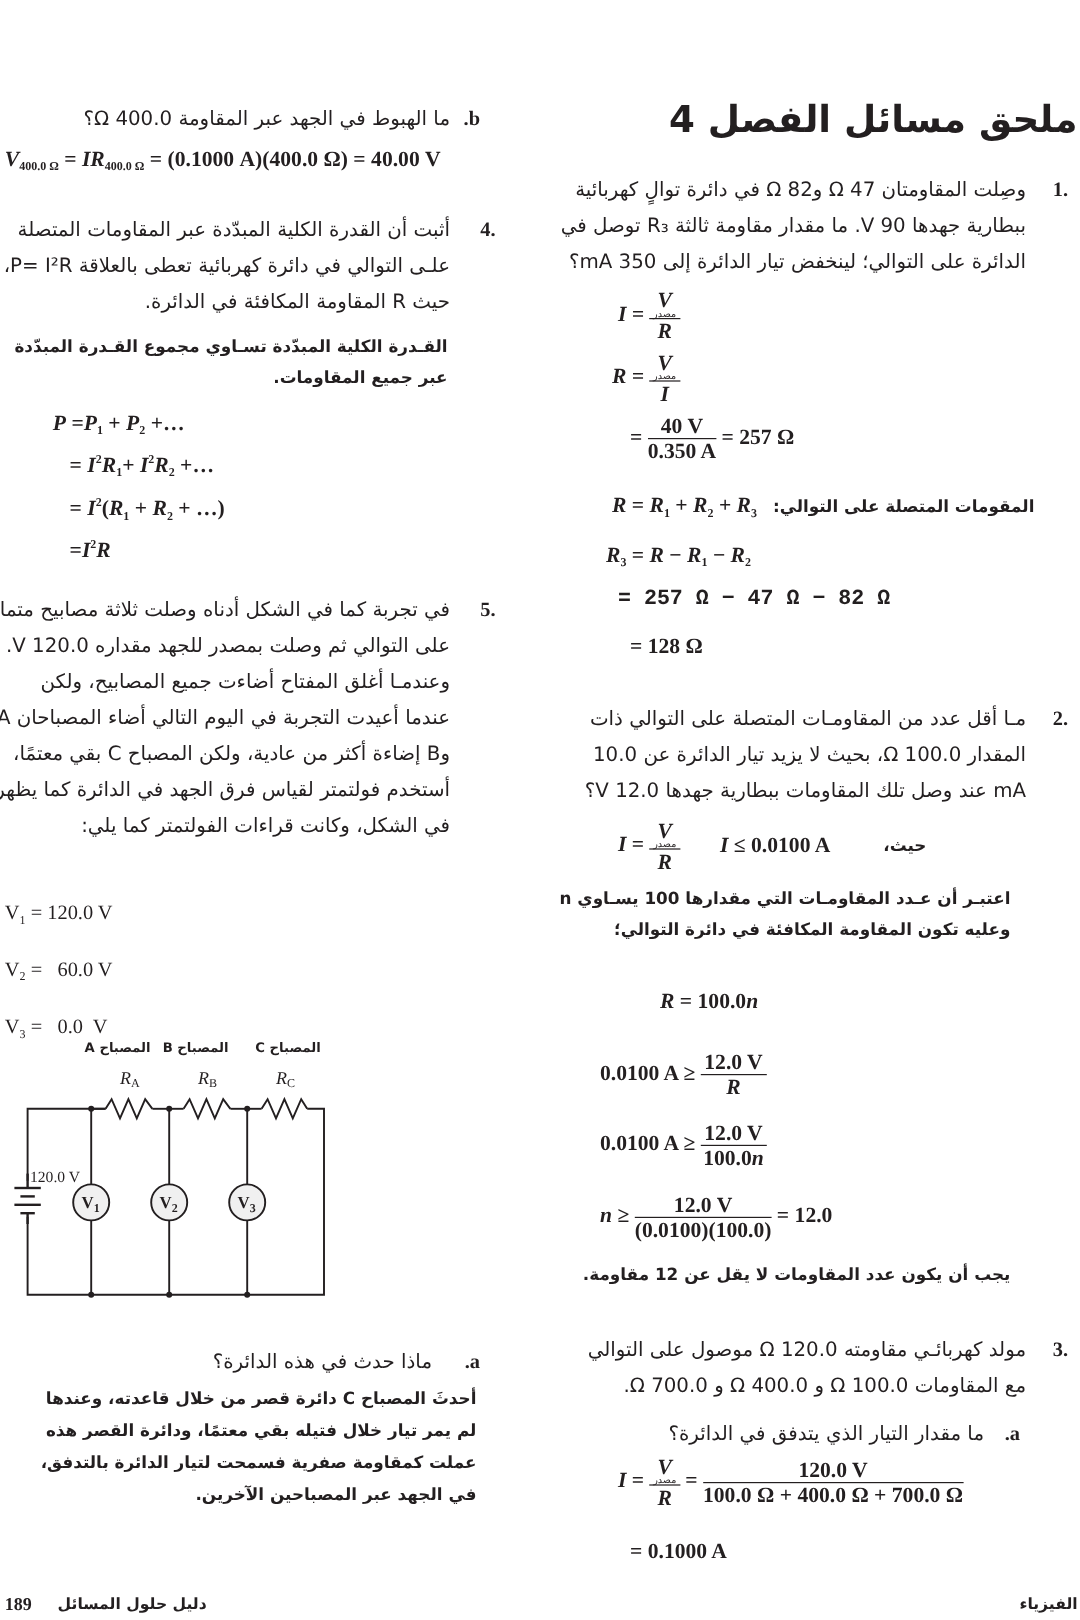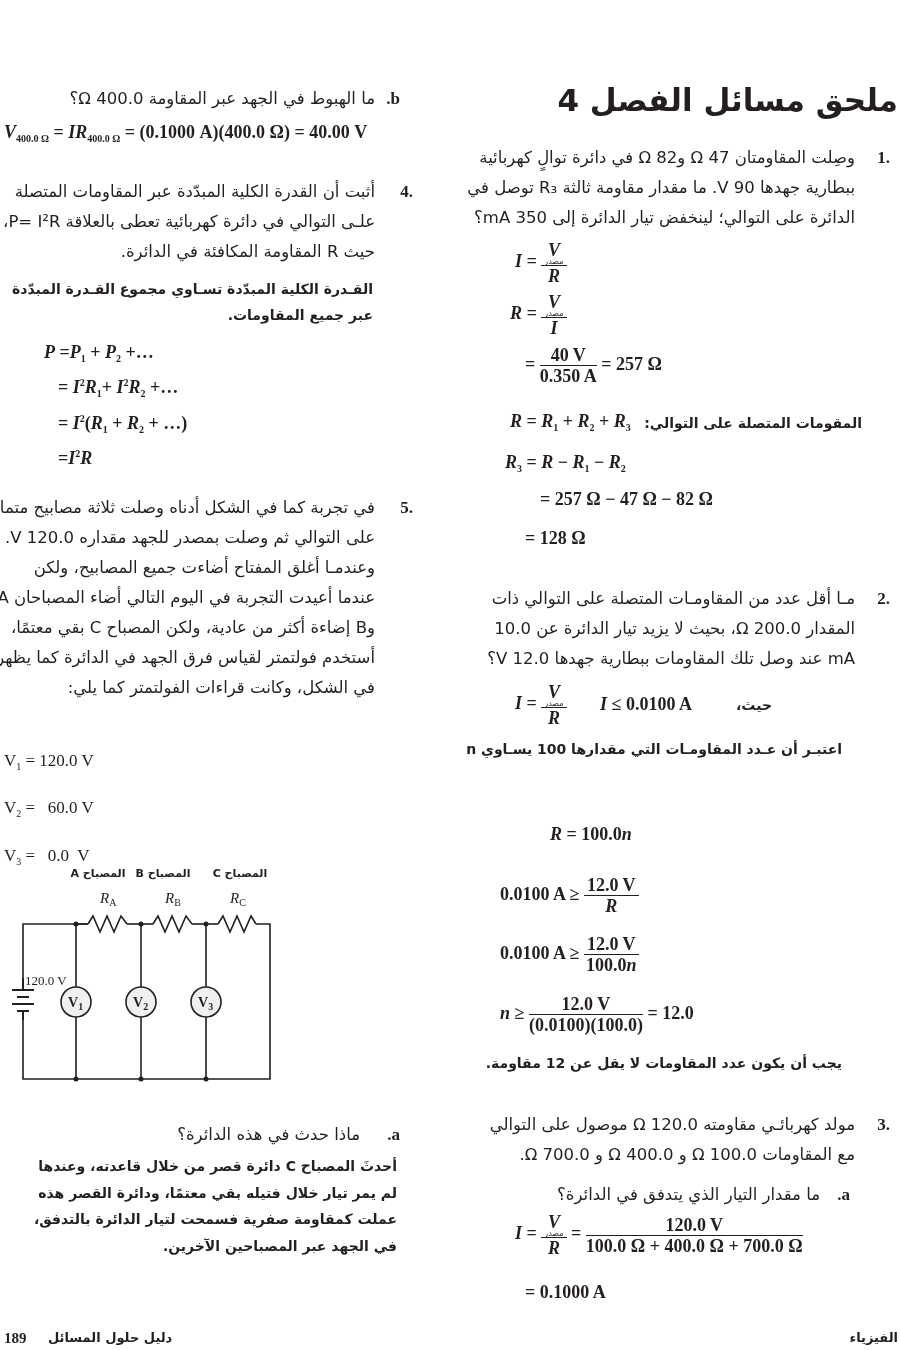--- a/index.html
+++ b/index.html
@@ -51,43 +51,44 @@
   </div>
   <div class="math" style="left:525px; top:345px;">
     =
     <span class="frac"><span class="n">40 V</span><span class="d">0.350 A</span></span>
     <span>= 257 Ω</span>
   </div>
 
   <div class="bold-ar" style="right:38px; top:410px;">المقومات المتصلة على التوالي:</div>
   <div class="math" style="left:510px; top:411px;"><i>R</i> = <i>R</i><sub>1</sub> + <i>R</i><sub>2</sub> + <i>R</i><sub>3</sub></div>
   <div class="math" style="left:505px; top:452px;"><i>R</i><sub>3</sub> = <i>R</i> − <i>R</i><sub>1</sub> − <i>R</i><sub>2</sub></div>
-  <div class="math" style="left:540px; top:489px;">= 257 Ω − 47 Ω − 82 Ω</div>
+  <div class="math" style="left:515px; top:489px;font-family:Liberation Mono, monospace;">= 257 Ω − 47 Ω − 82 Ω</div>
   <div class="math" style="left:525px; top:528px;">= 128 Ω</div>
 </div>
 
 <div>
   <div class="q" style="right:45px; top:584px; width:410px;">
     <div>مـا أقل عدد من المقاومـات المتصلة على التوالي ذات</div>
-    <div>المقدار Ω 200.0، بحيث لا يزيد تيار الدائرة عن 10.0</div>
+    <div>المقدار Ω 100.0، بحيث لا يزيد تيار الدائرة عن 10.0</div>
     <div>mA عند وصل تلك المقاومات ببطارية جهدها V 12.0؟</div>
   </div>
   <div class="q" style="right:10px; top:584px;">
       <span class="num" style="right:0;top:0;">.2</span>
     </div>
 
   <div class="math" style="left:515px; top:682px;">
     <i>I</i> =
     <span class="frac"><span class="n"><i>V</i><small>مصدر</small></span><span class="d"><i>R</i></span></span>
   </div>
   <div class="math" style="left:600px; top:694px;"><i>I</i> ≤ 0.0100 A</div>
   <div class="bold-ar" style="right:128px; top:692px;">حيث،</div>
 
   <div class="bold-ar" style="right:58px; top:736px; width:380px;">
     <div>اعتبـر أن عـدد المقاومـات التي مقدارها 100 يسـاوي n</div>
+    <div>وعليه تكون المقاومة المكافئة في دائرة التوالي؛</div>
   </div>
 
   <div class="math" style="left:550px; top:824px;"><i>R</i> = 100.0<i>n</i></div>
 
   <div class="math" style="left:500px; top:875px;">
     <span>0.0100 A ≥</span>
     <span class="frac"><span class="n">12.0 V</span><span class="d"><i>R</i></span></span>
   </div>
   <div class="math" style="left:500px; top:934px;">
     <span>0.0100 A ≥</span>

